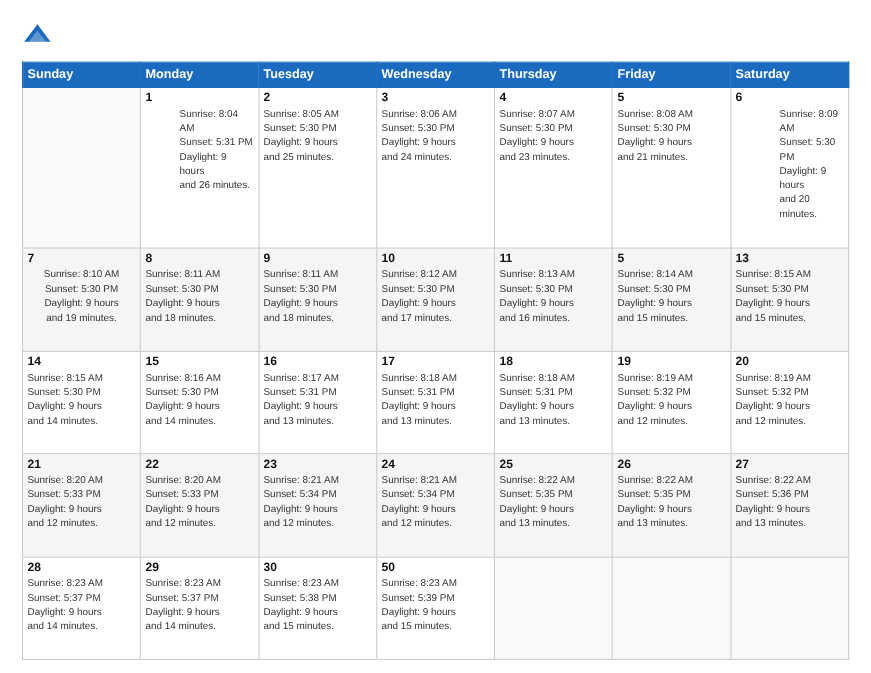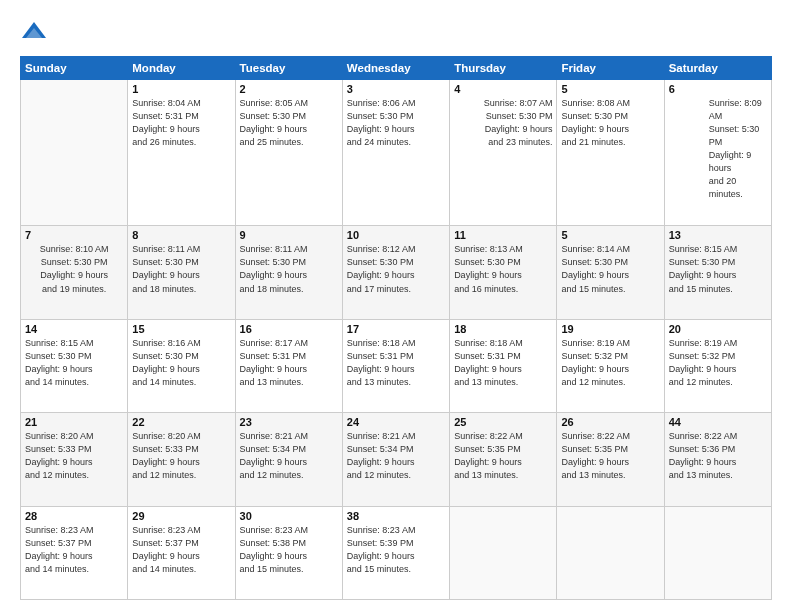--- a/index.html
+++ b/index.html
@@ -133,42 +133,42 @@
           <th>Thursday</th>
           <th>Friday</th>
           <th>Saturday</th>
         </tr>
     </thead>
     <tbody id="calendar-body">
     <tr>
           <td class="empty-cell"></td>
           <td>
             <span class="day-num">1</span>
-            <div class="day-info" style="white-space: pre-line;">Sunrise: 8:04 AM
+            <div class="day-info" style="white-space: pre-line; margin-left: 31px;">Sunrise: 8:04 AM
 Sunset: 5:31 PM
 Daylight: 9 hours
 and 26 minutes.</div>
           </td>
           <td>
             <span class="day-num">2</span>
             <div class="day-info" style="white-space: pre-line;">Sunrise: 8:05 AM
 Sunset: 5:30 PM
 Daylight: 9 hours
 and 25 minutes.</div>
           </td>
           <td>
             <span class="day-num">3</span>
             <div class="day-info" style="white-space: pre-line;">Sunrise: 8:06 AM
 Sunset: 5:30 PM
 Daylight: 9 hours
 and 24 minutes.</div>
           </td>
           <td>
             <span class="day-num">4</span>
-            <div class="day-info" style="white-space: pre-line; text-align: right;">Sunrise: 8:07 AM
+            <div class="day-info" style="white-space: pre-line;">Sunrise: 8:07 AM
 Sunset: 5:30 PM
 Daylight: 9 hours
 and 23 minutes.</div>
           </td>
           <td>
             <span class="day-num">5</span>
             <div class="day-info" style="white-space: pre-line;">Sunrise: 8:08 AM
 Sunset: 5:30 PM
 Daylight: 9 hours
 and 21 minutes.</div>
@@ -320,21 +320,21 @@
 and 13 minutes.</div>
           </td>
           <td>
             <span class="day-num">26</span>
             <div class="day-info" style="white-space: pre-line;">Sunrise: 8:22 AM
 Sunset: 5:35 PM
 Daylight: 9 hours
 and 13 minutes.</div>
           </td>
           <td>
-            <span class="day-num">44</span>
+            <span class="day-num">27</span>
             <div class="day-info" style="white-space: pre-line;">Sunrise: 8:22 AM
 Sunset: 5:36 PM
 Daylight: 9 hours
 and 13 minutes.</div>
           </td>
         </tr>
         <tr>
           <td>
             <span class="day-num">28</span>
             <div class="day-info" style="white-space: pre-line;">Sunrise: 8:23 AM
@@ -350,21 +350,21 @@
 and 14 minutes.</div>
           </td>
           <td>
             <span class="day-num">30</span>
             <div class="day-info" style="white-space: pre-line;">Sunrise: 8:23 AM
 Sunset: 5:38 PM
 Daylight: 9 hours
 and 15 minutes.</div>
           </td>
           <td>
-            <span class="day-num">38</span>
+            <span class="day-num">50</span>
             <div class="day-info" style="white-space: pre-line;">Sunrise: 8:23 AM
 Sunset: 5:39 PM
 Daylight: 9 hours
 and 15 minutes.</div>
           </td>
           <td class="empty-cell"></td>
           <td class="empty-cell"></td>
           <td class="empty-cell"></td>
         </tr>
       </tbody>

